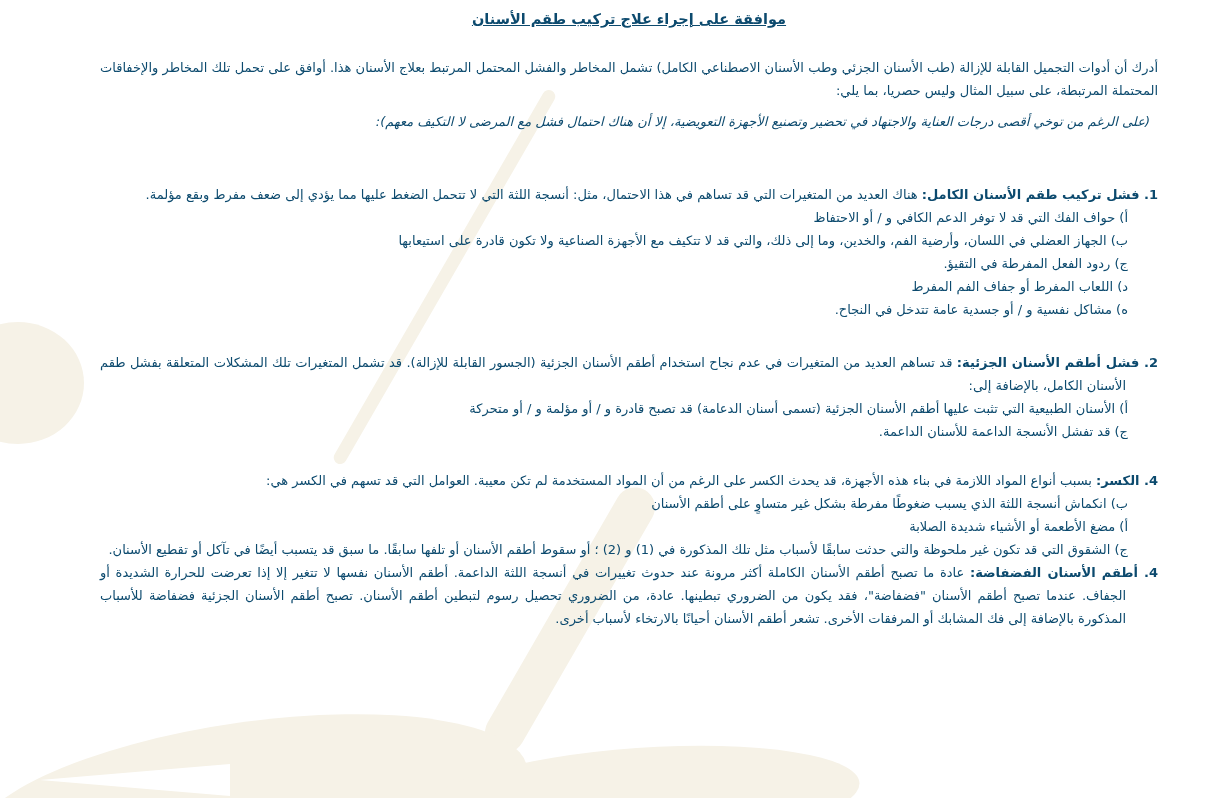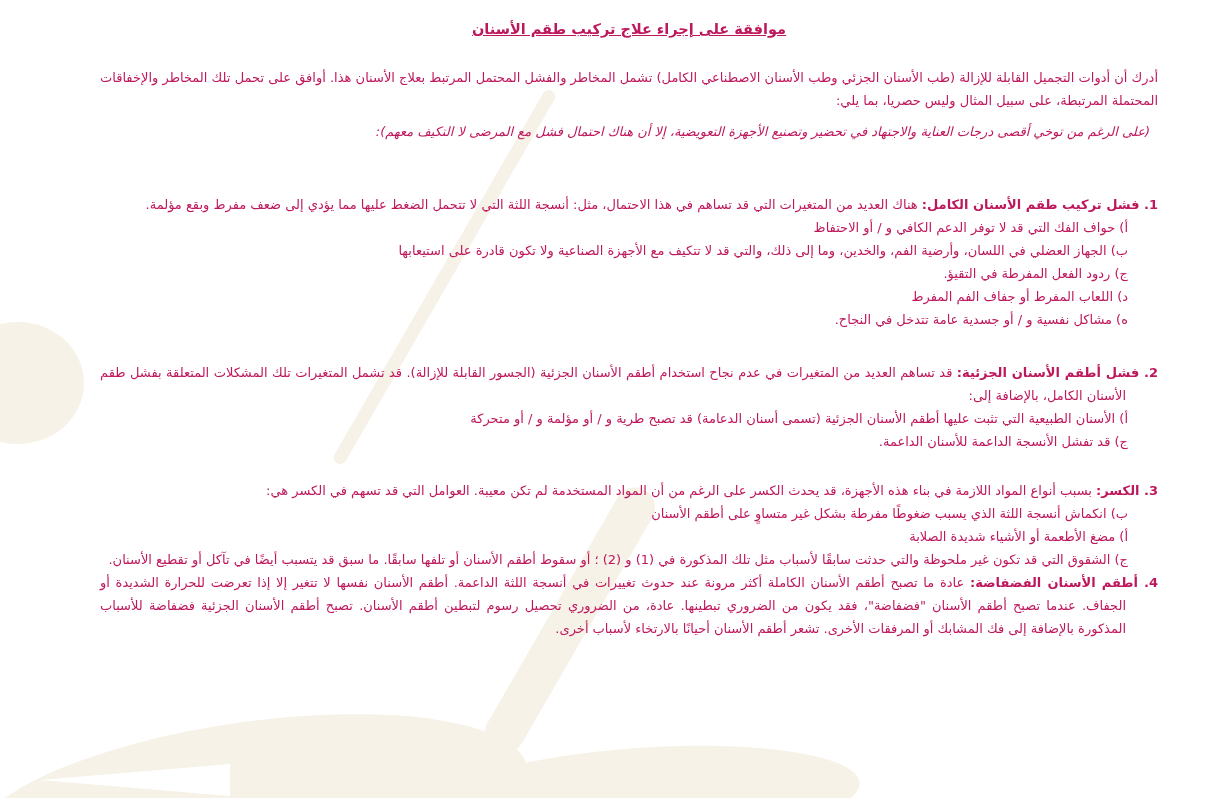--- a/index.html
+++ b/index.html
@@ -42,22 +42,22 @@
     position: absolute; left: 40px; top: 764px;
     width: 0; height: 0; background: transparent;
     border-right: 190px solid #ffffff;
     border-top: 16px solid transparent;
     border-bottom: 16px solid transparent;
   }
   
   .content {
     position: relative; z-index: 1;
     direction: rtl;
-    color: #be185d;
-    padding: 16px 55px 0 100px;
+    color: #0c4a6e;
+    padding: 6px 55px 0 100px;
     font-size: 13px;
     line-height: 23px;
     text-align: justify;
   }
   .doc-title {
     margin: 2px 0 0 0;
     text-align: center;
     font-size: 14.5px;
     font-weight: bold;
     text-decoration: underline;
@@ -107,27 +107,27 @@
         <div class="item">ب) الجهاز العضلي في اللسان، وأرضية الفم، والخدين، وما إلى ذلك، والتي قد لا تتكيف مع الأجهزة الصناعية ولا تكون قادرة على استيعابها</div>
         <div class="item">ج) ردود الفعل المفرطة في التقيؤ.</div>
         <div class="item">د) اللعاب المفرط أو جفاف الفم المفرط</div>
         <div class="item">ه) مشاكل نفسية و / أو جسدية عامة تتدخل في النجاح.</div>
       </div>
     </section>
 
     <section class="sec sec-2">
       <p class="sec-para"><b class="sec-head">2. فشل أطقم الأسنان الجزئية:</b> <span>قد تساهم العديد من المتغيرات في عدم نجاح استخدام أطقم الأسنان الجزئية (الجسور القابلة للإزالة). قد تشمل المتغيرات تلك المشكلات المتعلقة بفشل طقم الأسنان الكامل، بالإضافة إلى:</span></p>
       <div class="items">
-        <div class="item">أ) الأسنان الطبيعية التي تثبت عليها أطقم الأسنان الجزئية (تسمى أسنان الدعامة) قد تصبح طرية و / أو مؤلمة و / أو متحركة</div>
+        <div class="item">أ) الأسنان الطبيعية التي تثبت عليها أطقم الأسنان الجزئية (تسمى أسنان الدعامة) قد تصبح قادرة و / أو مؤلمة و / أو متحركة</div>
         <div class="item">ج) قد تفشل الأنسجة الداعمة للأسنان الداعمة.</div>
       </div>
     </section>
 
     <section class="sec sec-3">
-      <p class="sec-para"><b class="sec-head">3. الكسر:</b> <span>بسبب أنواع المواد اللازمة في بناء هذه الأجهزة، قد يحدث الكسر على الرغم من أن المواد المستخدمة لم تكن معيبة. العوامل التي قد تسهم في الكسر هي:</span></p>
+      <p class="sec-para"><b class="sec-head">4. الكسر:</b> <span>بسبب أنواع المواد اللازمة في بناء هذه الأجهزة، قد يحدث الكسر على الرغم من أن المواد المستخدمة لم تكن معيبة. العوامل التي قد تسهم في الكسر هي:</span></p>
       <div class="items">
         <div class="item">ب) انكماش أنسجة اللثة الذي يسبب ضغوطًا مفرطة بشكل غير متساوٍ على أطقم الأسنان</div>
         <div class="item">أ) مضغ الأطعمة أو الأشياء شديدة الصلابة</div>
         <div class="item">ج) الشقوق التي قد تكون غير ملحوظة والتي حدثت سابقًا لأسباب مثل تلك المذكورة في (1) و (2) ؛ أو سقوط أطقم الأسنان أو تلفها سابقًا. ما سبق قد يتسبب أيضًا في تآكل أو تقطيع الأسنان.</div>
       </div>
     </section>
 
     <section class="sec sec-4">
       <p class="sec-para"><b class="sec-head">4. أطقم الأسنان الفضفاضة:</b> <span>عادة ما تصبح أطقم الأسنان الكاملة أكثر مرونة عند حدوث تغييرات في أنسجة اللثة الداعمة. أطقم الأسنان نفسها لا تتغير إلا إذا تعرضت للحرارة الشديدة أو الجفاف. عندما تصبح أطقم الأسنان "فضفاضة"، فقد يكون من الضروري تبطينها. عادة، من الضروري تحصيل رسوم لتبطين أطقم الأسنان. تصبح أطقم الأسنان الجزئية فضفاضة للأسباب المذكورة بالإضافة إلى فك المشابك أو المرفقات الأخرى. تشعر أطقم الأسنان أحيانًا بالارتخاء لأسباب أخرى.</span></p>
     </section>

